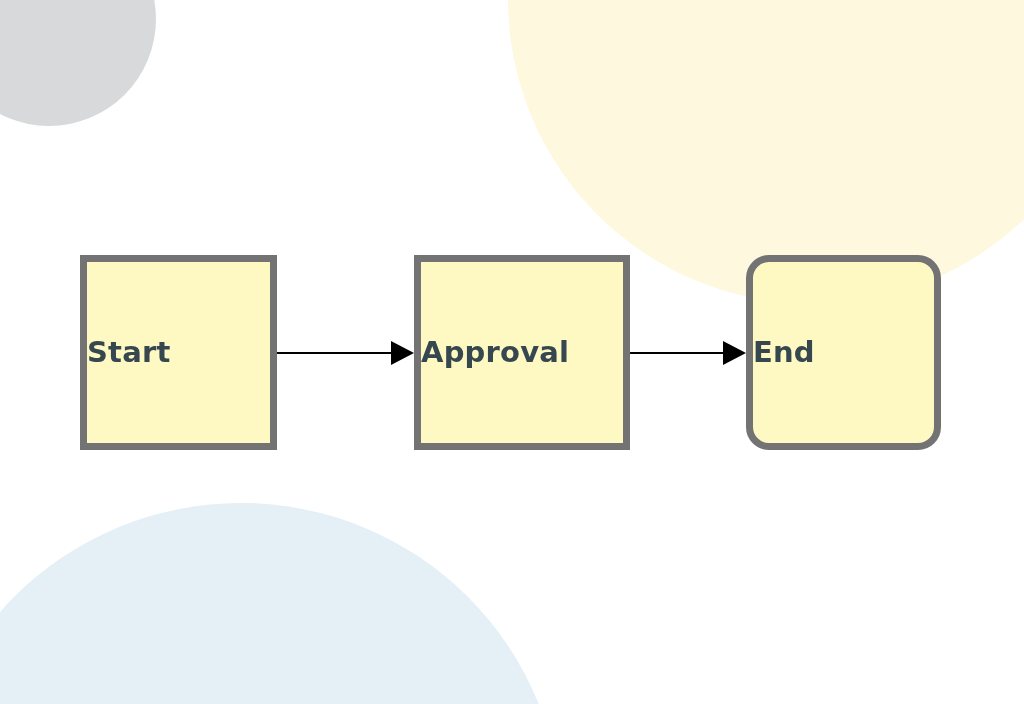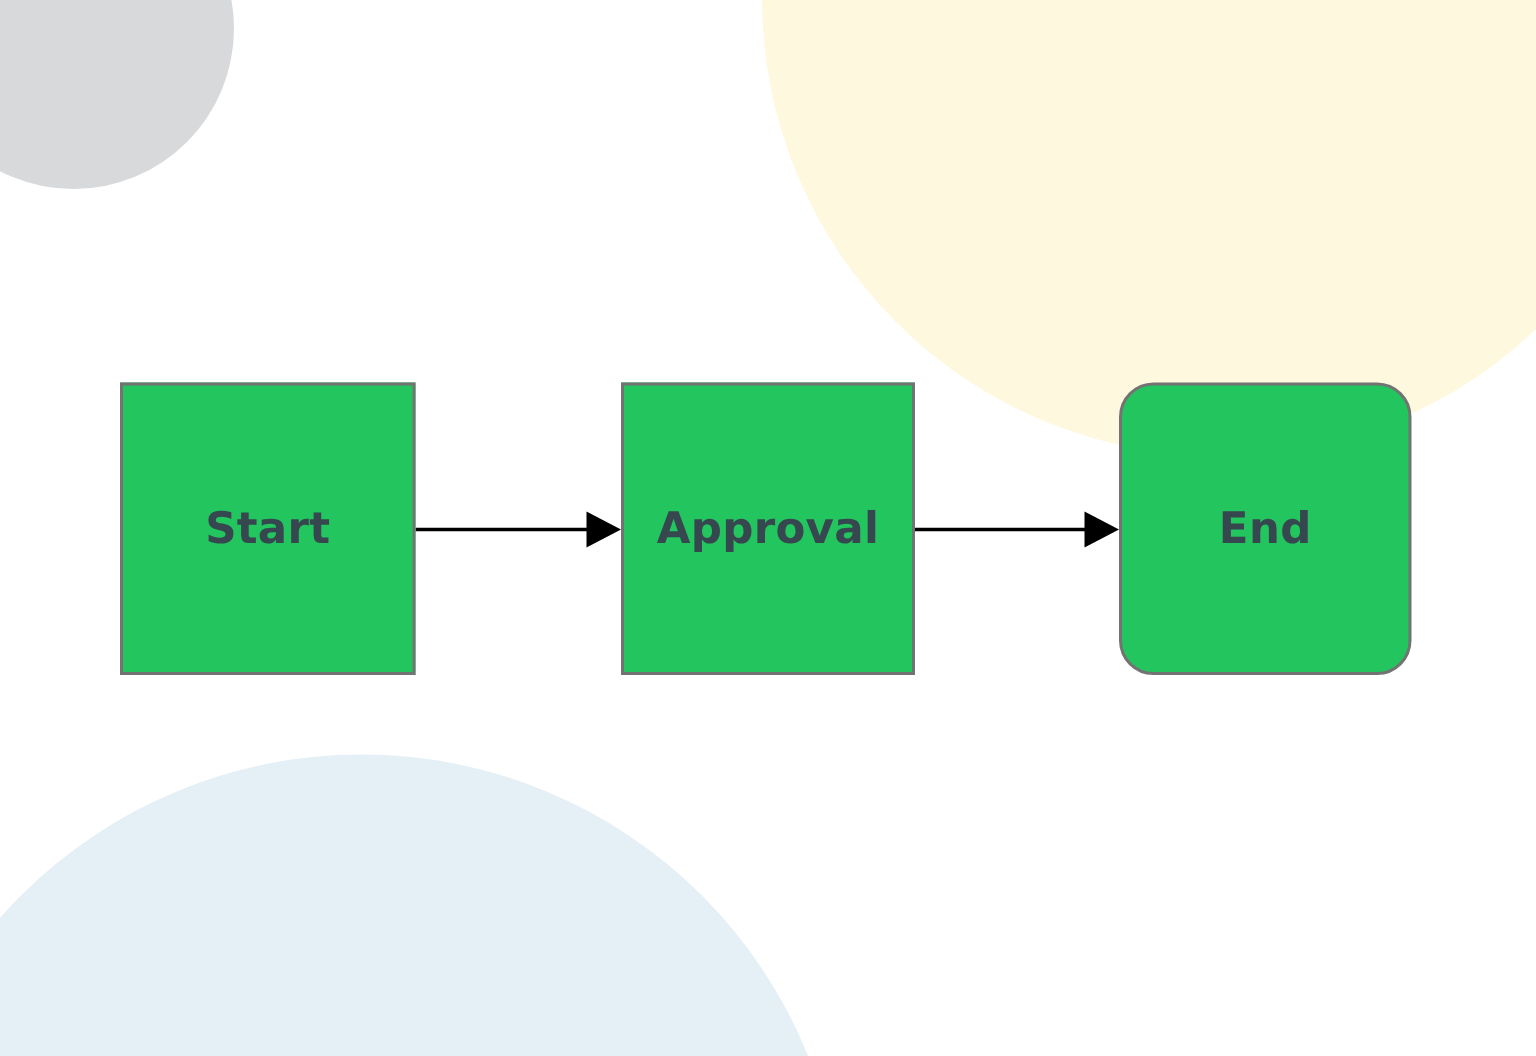--- a/index.html
+++ b/index.html
@@ -54,38 +54,37 @@
     position: absolute;
     left: 0;
     top: 0;
     width: 1024px;
     height: 704px;
   }
 
   .node {
     position: absolute;
     box-sizing: border-box;
-    background: #22c55e;
-    border: 2px solid #737373;
+    background: #fef9c3;
+    border: 7px solid #737373;
     display: flex;
     align-items: center;
-    justify-content: center;
   }
   .node-label {
     font-family: "DejaVu Sans", sans-serif;
     font-size: 29px;
     font-weight: 600;
     color: #37474F;
     letter-spacing: 0.2px;
     line-height: 1;
     user-select: none;
   }
 
   #node-start    { left: 80px;  top: 255px; width: 197px; height: 195px; }
-  #node-approval { left: 414px; top: 255px; width: 196px; height: 195px; }
+  #node-approval { left: 414px; top: 255px; width: 216px; height: 195px; }
   #node-end      { left: 746px; top: 255px; width: 195px; height: 195px; border-radius: 23px; }
 
   .edge {
     position: absolute;
     top: 0;
     left: 0;
     width: 1024px;
     height: 704px;
     overflow: visible;
   }

